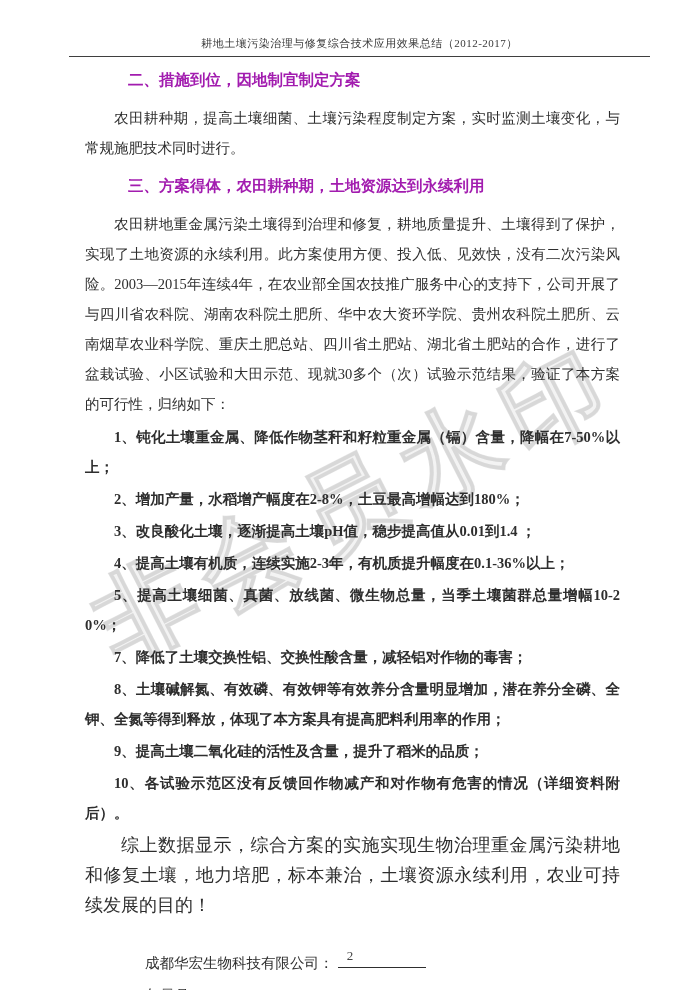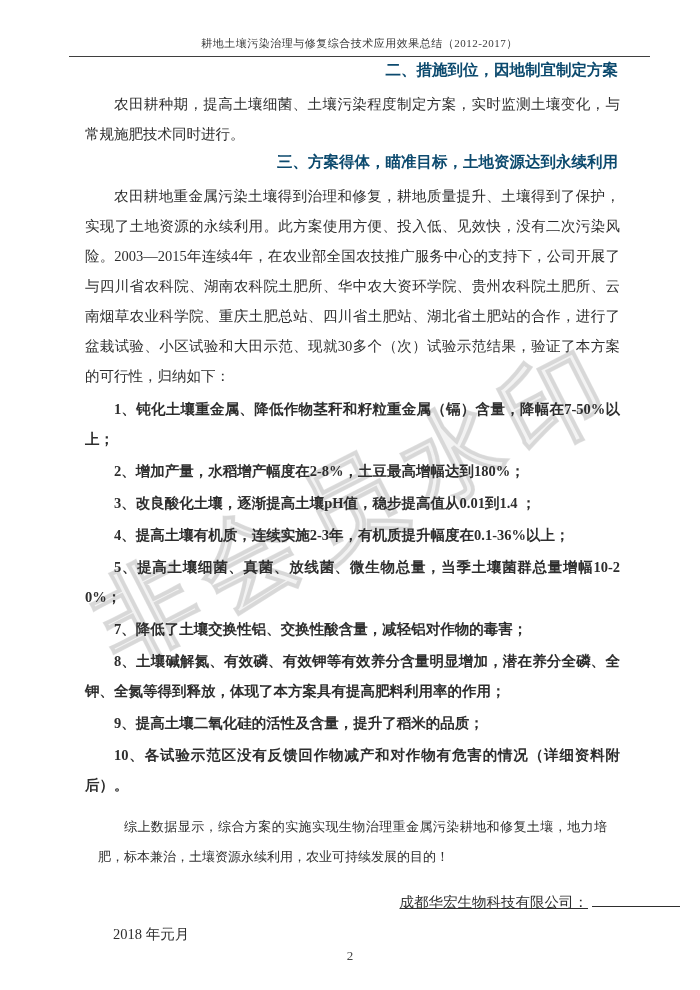--- a/index.html
+++ b/index.html
@@ -29,24 +29,23 @@
     letter-spacing: 0.5px;
     color: #3a3a3a;
     padding-bottom: 5px;
     border-bottom: 1.5px solid #3f3f3f;
   }
   h2.sec-heading {
     font-family: "Liberation Sans", "DejaVu Sans", sans-serif;
     font-weight: 700;
     font-size: 15.5px;
     line-height: 22px;
-    margin: 2px;
-    color: #0c4a6e;
+    margin: 12px;
+    color: #a21caf;
     text-indent: 2em;
-    text-align: right;
   }
   .h-first { margin-top: 33px; }
   .h-second { margin-top: 13px; }
   p.body-para {
     margin: 8px 0 0 0;
     font-size: 14.5px;
     line-height: 30px;
     text-align: justify;
     text-indent: 2em;
     word-break: break-all;
@@ -59,35 +58,33 @@
   ol.findings li {
     font-size: 14.5px;
     line-height: 30px;
     text-align: justify;
     text-indent: 2em;
     word-break: break-all;
     margin: 0 0 2px 0;
     font-weight: bold;
   }
   p.closing {
-    margin: 13px;
-    font-size: 13px;
+    margin: 0;
+    font-size: 18px;
     line-height: 30px;
     text-align: justify;
     text-indent: 2em;
     word-break: break-all;
-    font-family: Liberation Mono, monospace;
   }
   .signature-row {
-    margin-top: 19px;
-    text-align: right;
+    margin-top: 33px;
+    text-align: left;
     font-size: 14.5px;
     transform: translateX(60px);
     white-space: nowrap;
-    text-decoration: underline;
   }
   .signature-blank {
     display: inline-block;
     width: 88px;
     border-bottom: 1px solid #2e2e2e;
     height: 14px;
     vertical-align: baseline;
     margin-left: 4px;
   }
   .signature-date {
@@ -132,21 +129,21 @@
   <div class="watermark">非会员水印</div>
 
   <div class="content">
 
     <div class="doc-header">耕地土壤污染治理与修复综合技术应用效果总结（2012-2017）</div>
 
     <h2 class="sec-heading h-first">二、措施到位，因地制宜制定方案</h2>
 
     <p class="body-para">农田耕种期，提高土壤细菌、土壤污染程度制定方案，实时监测土壤变化，与常规施肥技术同时进行。</p>
 
-    <h2 class="sec-heading h-second">三、方案得体，瞄准目标，土地资源达到永续利用</h2>
+    <h2 class="sec-heading h-second">三、方案得体，农田耕种期，土地资源达到永续利用</h2>
 
     <p class="body-para">农田耕地重金属污染土壤得到治理和修复，耕地质量提升、土壤得到了保护，实现了土地资源的永续利用。此方案使用方便、投入低、见效快，没有二次污染风险。2003—2015年连续4年，在农业部全国农技推广服务中心的支持下，公司开展了与四川省农科院、湖南农科院土肥所、华中农大资环学院、贵州农科院土肥所、云南烟草农业科学院、重庆土肥总站、四川省土肥站、湖北省土肥站的合作，进行了盆栽试验、小区试验和大田示范、现就30多个（次）试验示范结果，验证了本方案的可行性，归纳如下：</p>
 
     <ol class="findings">
       <li>1、钝化土壤重金属、降低作物茎秆和籽粒重金属（镉）含量，降幅在7-50%以上；</li>
       <li>2、增加产量，水稻增产幅度在2-8%，土豆最高增幅达到180%；</li>
       <li>3、改良酸化土壤，逐渐提高土壤pH值，稳步提高值从0.01到1.4 ；</li>
       <li>4、提高土壤有机质，连续实施2-3年，有机质提升幅度在0.1-36%以上；</li>
       <li>5、提高土壤细菌、真菌、放线菌、微生物总量，当季土壤菌群总量增幅10-20%；</li>
       <li>7、降低了土壤交换性铝、交换性酸含量，减轻铝对作物的毒害；</li>

